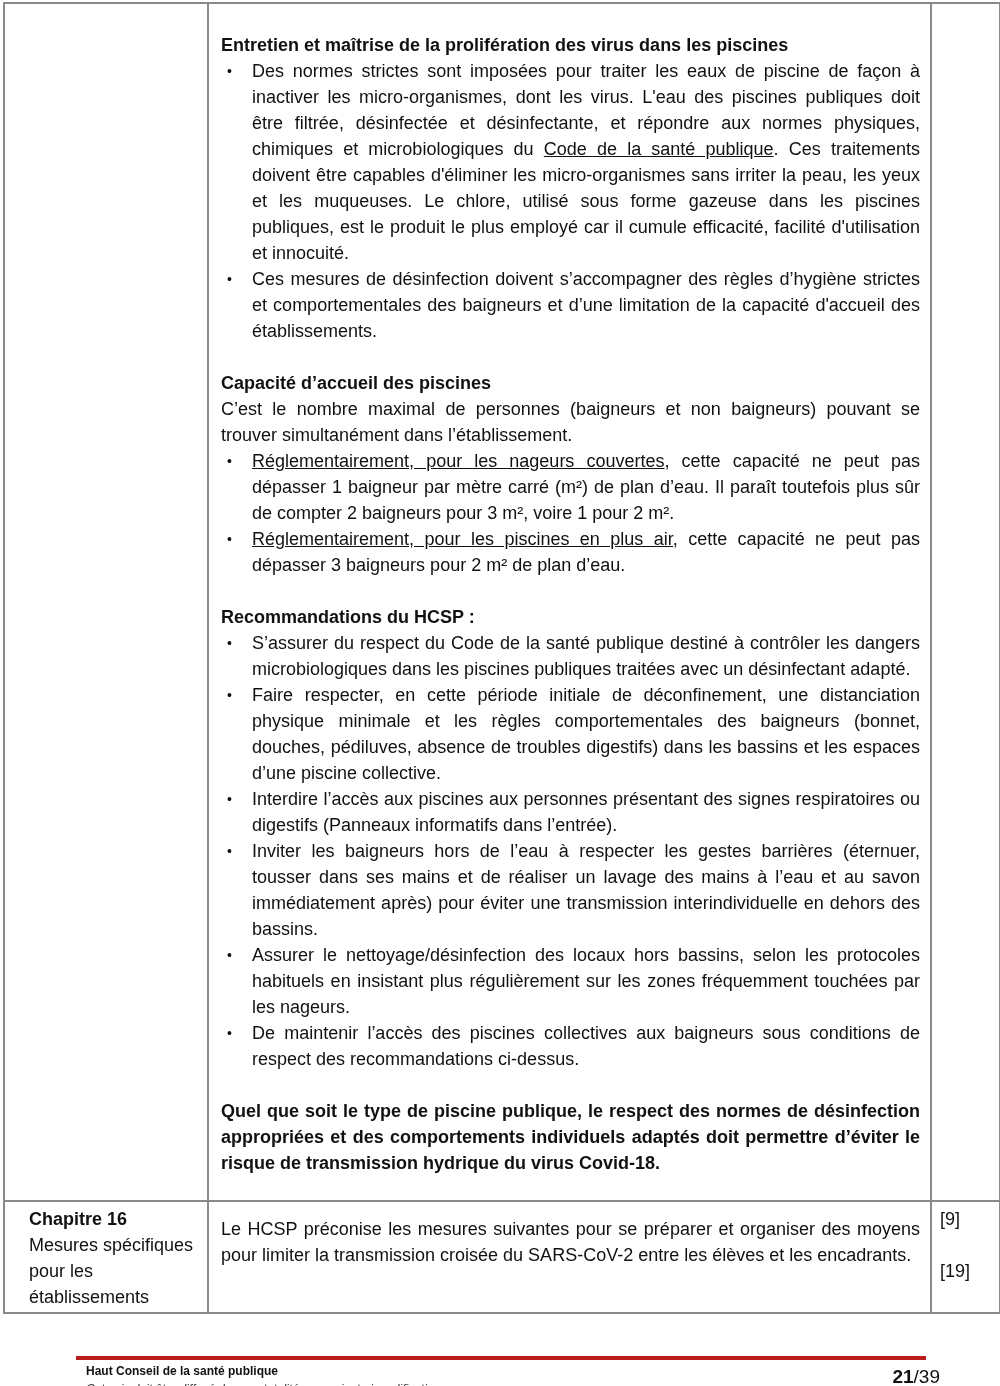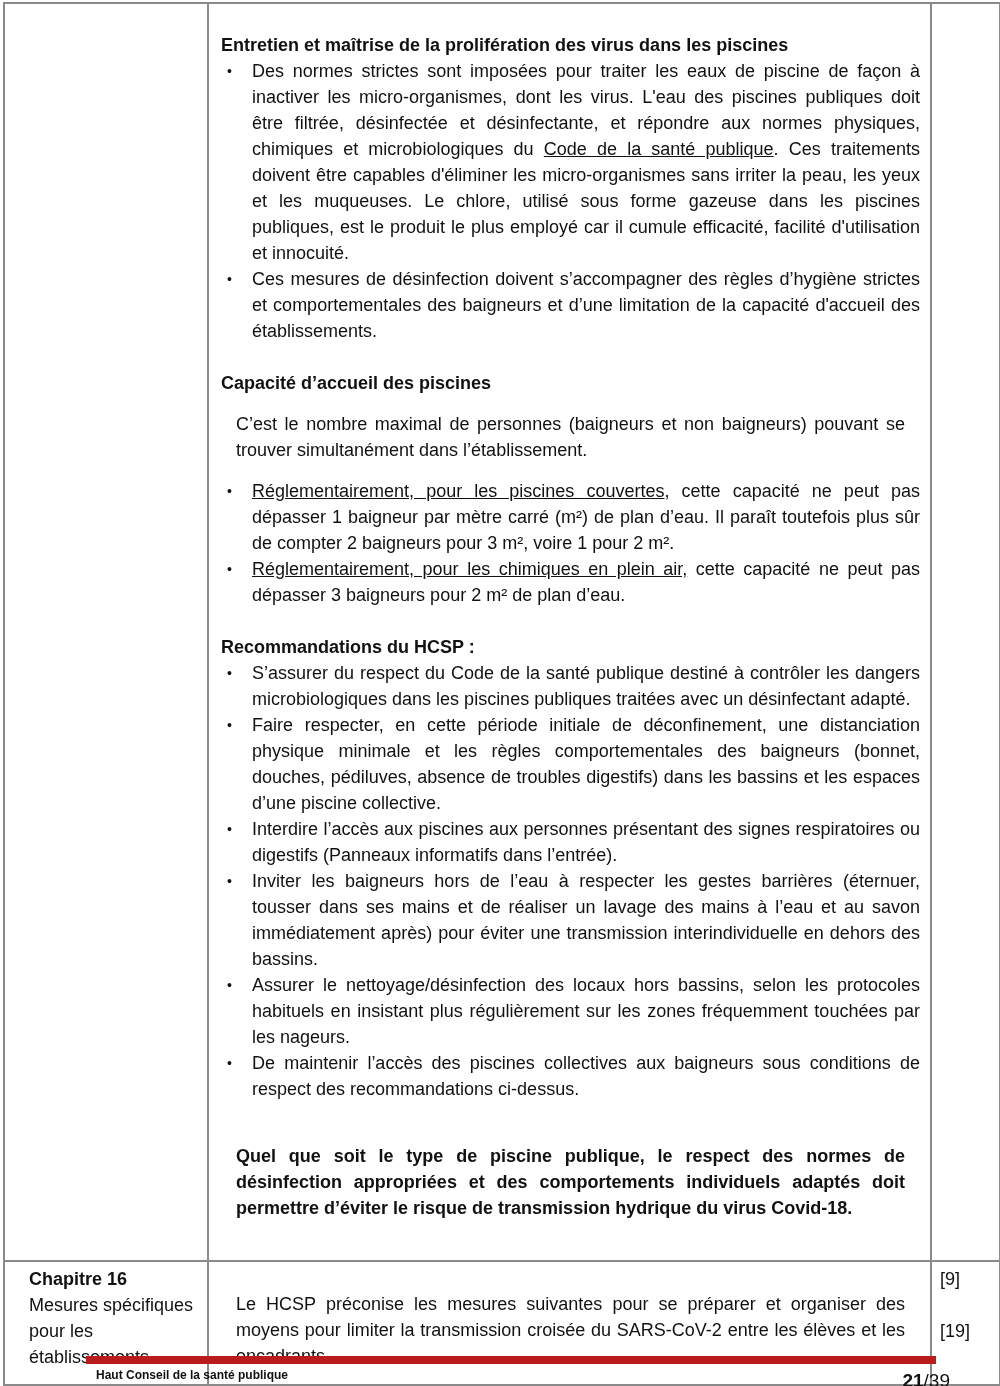--- a/index.html
+++ b/index.html
@@ -16,32 +16,32 @@
     font-size: 18px; line-height: 26px; padding: 0;
   }
   .col1 { width: 202px; }
   .col2 { width: 721px; }
   .col3 { width: 67px; }
   .c2-inner { padding: 28px 10px 24px 12px; text-align: justify; }
   .c1-inner { padding: 4px 8px 2px 24px; }
   .c3-inner { padding: 4px 6px 0 8px; }
   .bold { font-weight: bold; }
   .sec-title { font-weight: bold; margin: 0; }
-  .para { margin: 15px; }
+  .para { margin: 0; }
   ul.blist { margin: 0; padding: 0; list-style: none; }
   ul.blist li { position: relative; padding-left: 31px; text-align: justify; }
   ul.blist li .bullet {
     position: absolute; left: 6px; top: 0; font-size: 14px; line-height: 26px;
   }
   .gap { height: 26px; }
   .u { text-decoration: underline; }
   .ref-gap { height: 26px; }
   .footer {
-    position: absolute; left: 86px; top: 1356px; width: 850px;
-    border-top: 8px solid #b91c1c;
+    position: absolute; left: 76px; top: 1356px; width: 850px;
+    border-top: 4px solid #b91c1c;
   }
   .footer-org {
     position: absolute; left: 10px; top: 4px; font-size: 12px; font-weight: bold;
   }
   .footer-note {
     position: absolute; left: 10px; top: 22px; font-size: 12px; font-style: italic; color: #333;
     white-space: nowrap;
   }
   .footer-page {
     position: absolute; right: -14px; top: 6px; font-size: 19px; text-align: right;
@@ -68,25 +68,25 @@
             <span>Ces mesures de désinfection doivent s’accompagner des règles d’hygiène strictes et comportementales des baigneurs et d’une limitation de la capacité d'accueil des établissements.</span>
           </li>
         </ul>
         <div class="gap"></div>
 
         <p class="sec-title">Capacité d’accueil des piscines</p>
         <p class="para">C’est le nombre maximal de personnes (baigneurs et non baigneurs) pouvant se trouver simultanément dans l’établissement.</p>
         <ul class="blist">
           <li>
             <span class="bullet">•</span>
-            <span class="u">Réglementairement, pour les piscines couvertes</span><span>, cette capacité ne peut pas dépasser 1 baigneur par mètre carré (m²) de plan d’eau. Il paraît toutefois plus sûr de compter 2 baigneurs pour 3 m², voire 1 pour 2 m².</span>
+            <span class="u">Réglementairement, pour les nageurs couvertes</span><span>, cette capacité ne peut pas dépasser 1 baigneur par mètre carré (m²) de plan d’eau. Il paraît toutefois plus sûr de compter 2 baigneurs pour 3 m², voire 1 pour 2 m².</span>
           </li>
           <li>
             <span class="bullet">•</span>
-            <span class="u">Réglementairement, pour les chimiques en plein air,</span><span> cette capacité ne peut pas dépasser 3 baigneurs pour 2 m² de plan d’eau.</span>
+            <span class="u">Réglementairement, pour les piscines en plus air,</span><span> cette capacité ne peut pas dépasser 3 baigneurs pour 2 m² de plan d’eau.</span>
           </li>
         </ul>
         <div class="gap"></div>
 
         <p class="sec-title">Recommandations du HCSP :</p>
         <ul class="blist">
           <li><span class="bullet">•</span><span>S’assurer du respect du Code de la santé publique destiné à contrôler les dangers microbiologiques dans les piscines publiques traitées avec un désinfectant adapté.</span></li>
           <li><span class="bullet">•</span><span>Faire respecter, en cette période initiale de déconfinement, une distanciation physique minimale et les règles comportementales des baigneurs (bonnet, douches, pédiluves, absence de troubles digestifs) dans les bassins et les espaces d’une piscine collective.</span></li>
           <li><span class="bullet">•</span><span>Interdire l’accès aux piscines aux personnes présentant des signes respiratoires ou digestifs (Panneaux informatifs dans l’entrée).</span></li>
           <li><span class="bullet">•</span><span>Inviter les baigneurs hors de l’eau à respecter les gestes barrières (éternuer, tousser dans ses mains et de réaliser un lavage des mains à l’eau et au savon immédiatement après) pour éviter une transmission interindividuelle en dehors des bassins.</span></li>

